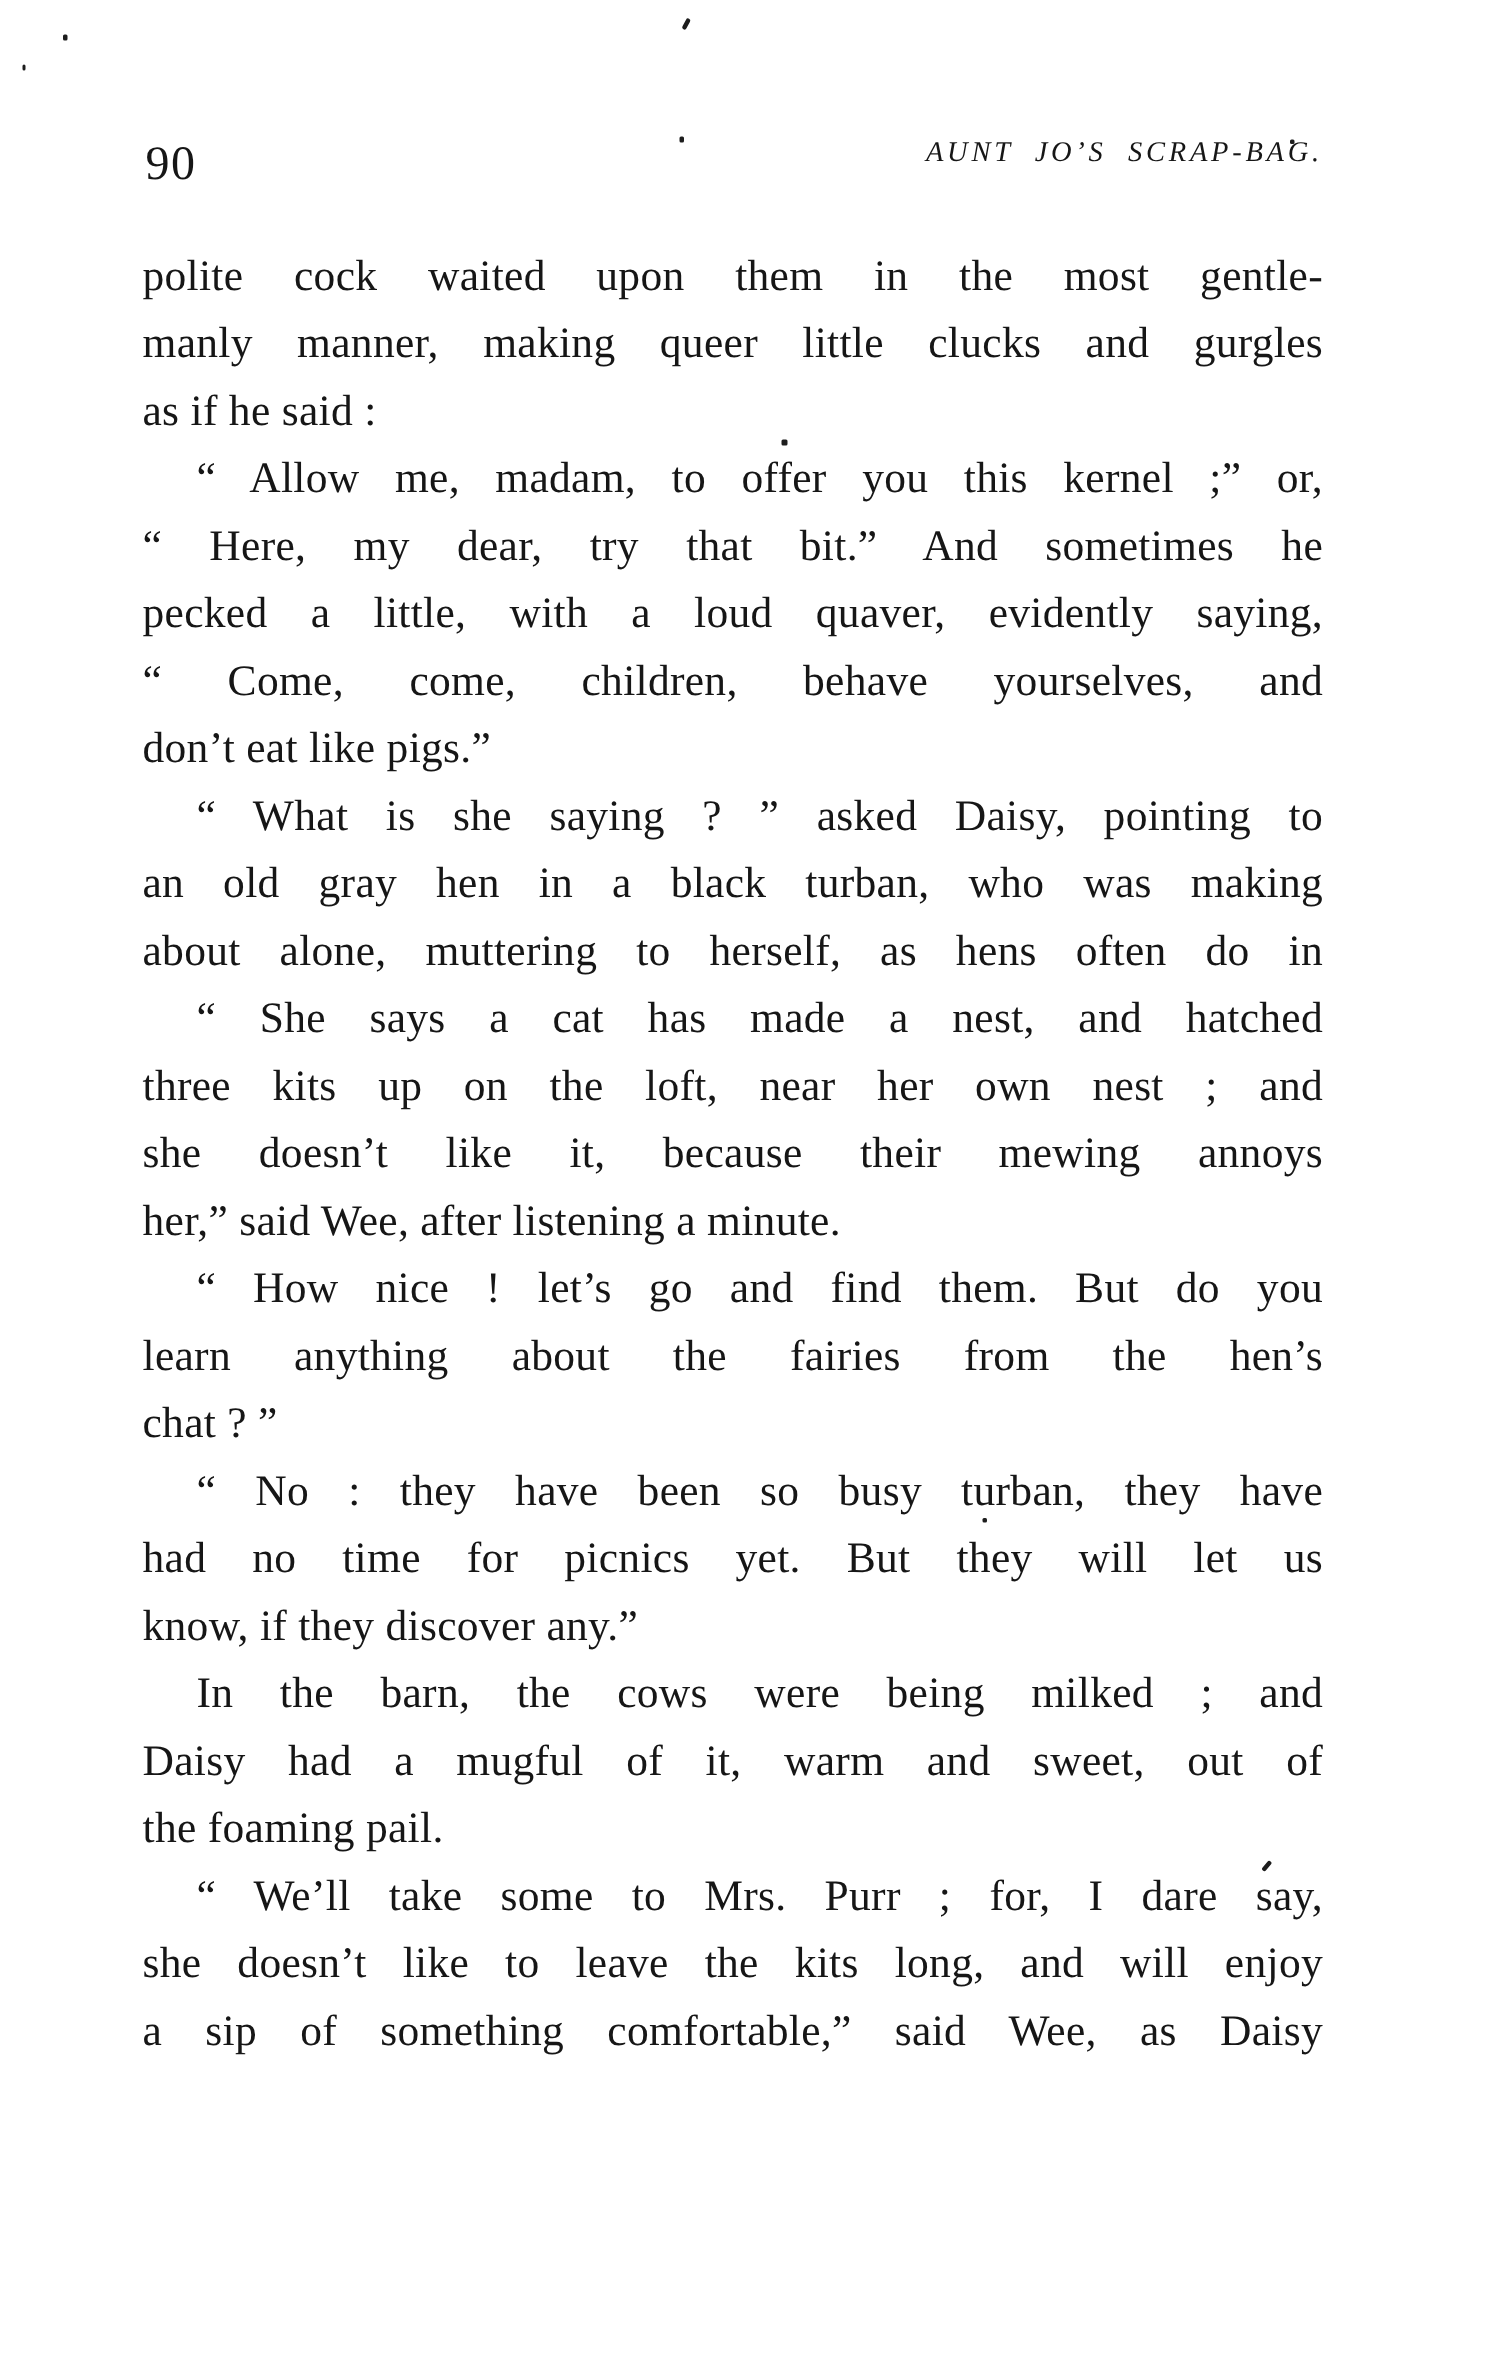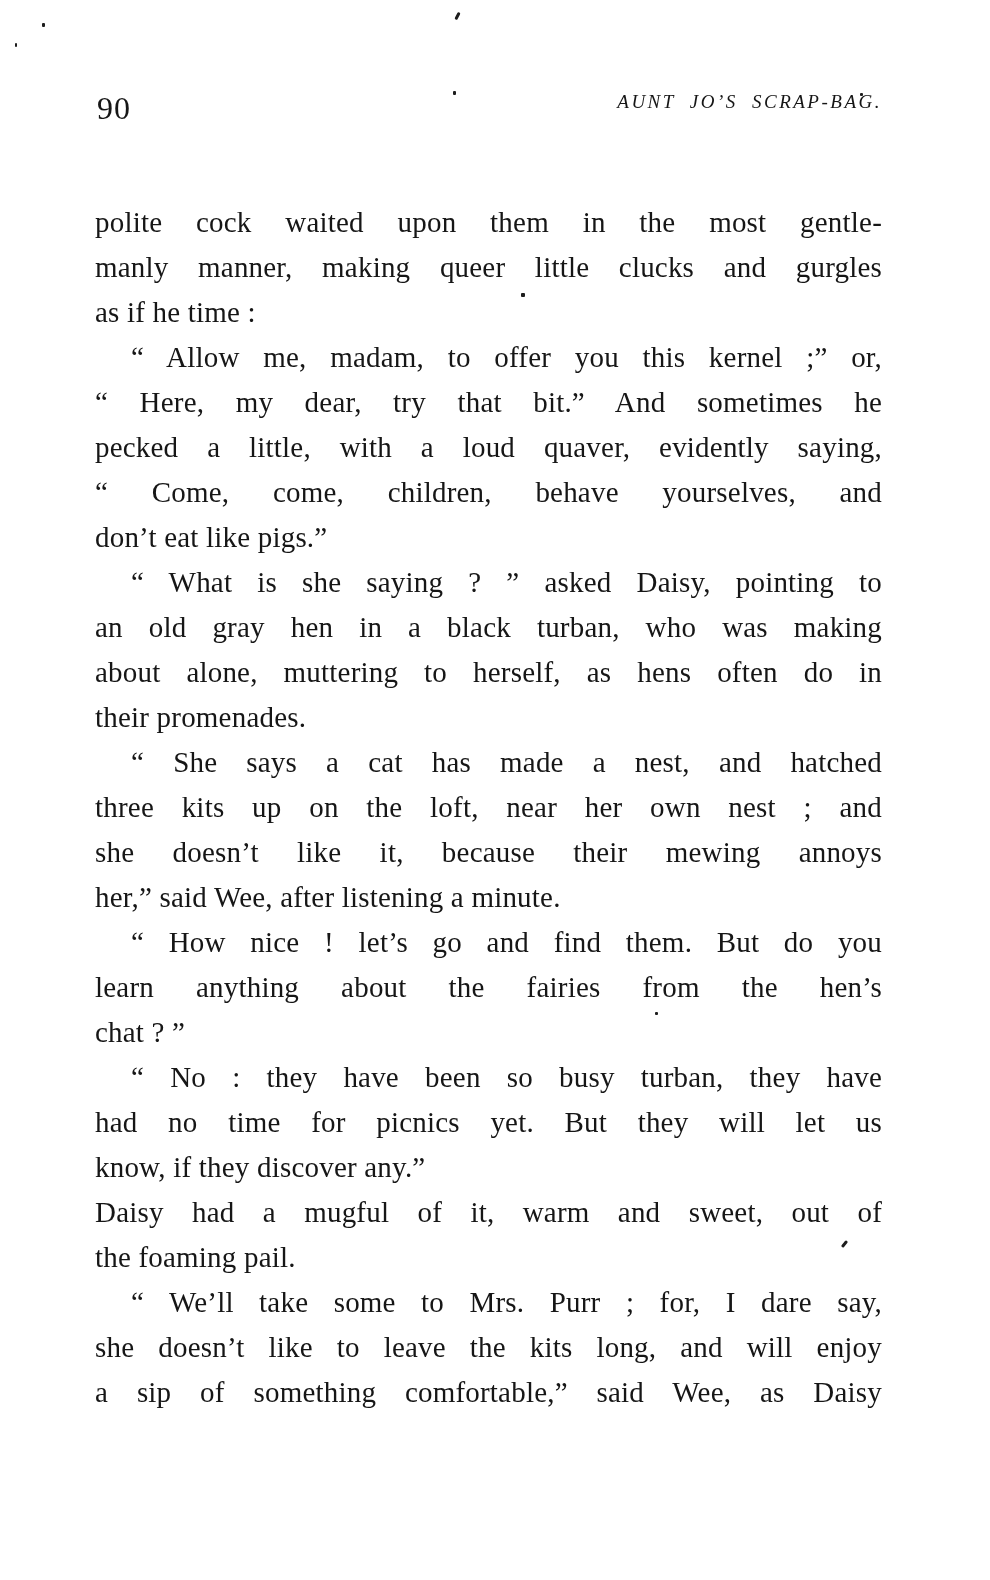--- a/index.html
+++ b/index.html
@@ -37,21 +37,20 @@
     font-size: 19px;
     letter-spacing: 2.5px;
     word-spacing: 7px;
     padding-top: 3px;
   }
   .textblock {
     position: absolute;
     top: 162px;
     left: 95px;
     width: 787px;
-    margin-top: 38px;
   }
   .line {
     font-size: 29px;
     line-height: 45px;
     letter-spacing: 0.2px;
     text-align: justify;
     text-align-last: justify;
     white-space: nowrap;
   }
   .line.last {
@@ -84,36 +83,35 @@
   <header class="running-head">
     <span class="pagenum">90</span>
     <span class="running-title">AUNT JO’S SCRAP-BAG.</span>
   </header>
 
   <main class="textblock">
 
     <div class="paragraph">
       <div class="line">polite cock waited upon them in the most gentle-</div>
       <div class="line">manly manner, making queer little clucks and gurgles</div>
-      <div class="line last">as if he time :</div>
+      <div class="line last">as if he said :</div>
     </div>
 
     <div class="paragraph">
       <div class="line indent">“ Allow me, madam, to offer you this kernel ;” or,</div>
       <div class="line">“ Here, my dear, try that bit.” And sometimes he</div>
       <div class="line">pecked a little, with a loud quaver, evidently saying,</div>
       <div class="line">“ Come, come, children, behave yourselves, and</div>
       <div class="line last">don’t eat like pigs.”</div>
     </div>
 
     <div class="paragraph">
       <div class="line indent">“ What is she saying ? ” asked Daisy, pointing to</div>
       <div class="line">an old gray hen in a black turban, who was making</div>
       <div class="line">about alone, muttering to herself, as hens often do in</div>
-      <div class="line last">their promenades.</div>
     </div>
 
     <div class="paragraph">
       <div class="line indent">“ She says a cat has made a nest, and hatched</div>
       <div class="line">three kits up on the loft, near her own nest ; and</div>
       <div class="line">she doesn’t like it, because their mewing annoys</div>
       <div class="line last">her,” said Wee, after listening a minute.</div>
     </div>
 
     <div class="paragraph">
@@ -122,20 +120,21 @@
       <div class="line last">chat ? ”</div>
     </div>
 
     <div class="paragraph">
       <div class="line indent">“ No : they have been so busy turban, they have</div>
       <div class="line">had no time for picnics yet. But they will let us</div>
       <div class="line last">know, if they discover any.”</div>
     </div>
 
     <div class="paragraph">
+      <div class="line indent">In the barn, the cows were being milked ; and</div>
       <div class="line">Daisy had a mugful of it, warm and sweet, out of</div>
       <div class="line last">the foaming pail.</div>
     </div>
 
     <div class="paragraph">
       <div class="line indent">“ We’ll take some to Mrs. Purr ; for, I dare say,</div>
       <div class="line">she doesn’t like to leave the kits long, and will enjoy</div>
       <div class="line">a sip of something comfortable,” said Wee, as Daisy</div>
     </div>
   </main>

